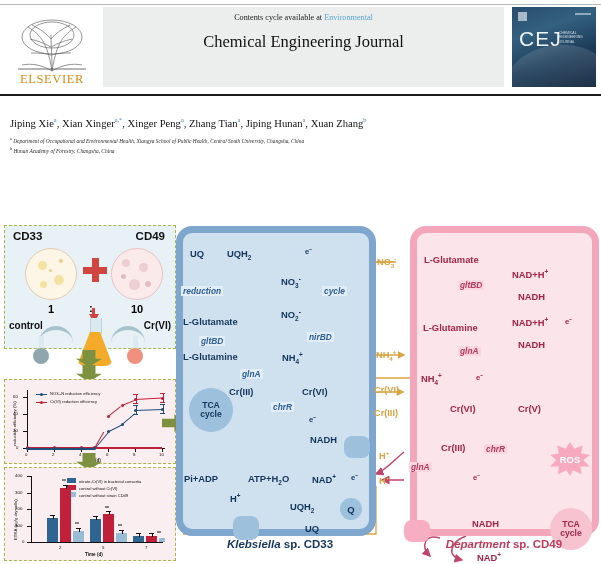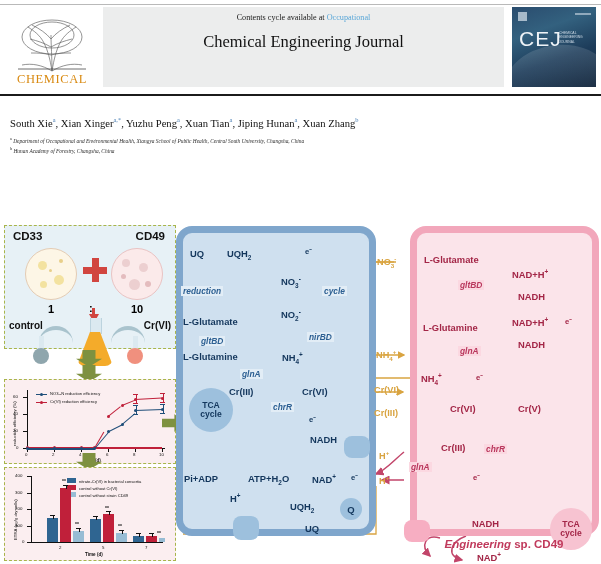--- a/index.html
+++ b/index.html
@@ -197,48 +197,48 @@
             <path d="M41 34 C48 30 54 28 62 26"></path>
             <path d="M41 42 C34 40 28 40 21 40"></path>
             <path d="M41 42 C48 40 54 40 61 40"></path>
             <path d="M12 52 C22 50 32 52 42 58 C52 52 62 50 72 52"></path>
             <ellipse cx="42" cy="24" rx="30" ry="17"></ellipse>
             <ellipse cx="42" cy="22" rx="22" ry="13"></ellipse>
           </g>
           <path d="M8 56 h68" stroke="#4a4a4a" stroke-width="0.8"></path>
         </svg>
       </div>
-      <div class="elsevier-word">CHEMICAL</div>
+      <div class="elsevier-word">ELSEVIER</div>
     </div>
 
     <div class="jbox">
       <div class="line1">
-        <span>Contents cycle available at </span><a href="#">Occupational</a>
+        <span>Contents cycle available at </span><a href="#">Environmental</a>
       </div>
       <div class="title">Chemical Engineering Journal</div>
     </div>
 
     <div class="cejcover">
       <div class="topmark"></div>
       <div class="topright"></div>
       <div class="wave"></div>
       <div class="cej">CEJ</div>
       <div class="sub">CHEMICAL ENGINEERING JOURNAL</div>
     </div>
 
     <div class="rule-bot"></div>
   </div>
 
   <div class="doc">
 
     <div class="authors">
-      <span>South Xie</span><sup>a</sup>,
+      <span>Jiping Xie</span><sup>a</sup>,
       <span>Xian Xinger</span><sup>a,*</sup>,
-      <span>Yuzhu Peng</span><sup>a</sup>,
-      <span>Xuan Tian</span><sup>a</sup>,
+      <span>Xinger Peng</span><sup>a</sup>,
+      <span>Zhang Tian</span><sup>a</sup>,
       <span>Jiping Hunan</span><sup>a</sup>,
       <span>Xuan Zhang</span><sup>b</sup>
     </div>
 
     <div class="affil">
       <sup>a</sup> <span>Department of Occupational and Environmental Health, Xiangya School of Public Health, Central South University, Changsha, China</span><br>
       <sup>b</sup> <span>Hunan Academy of Forestry, Changsha, China</span>
     </div>
   </div>
 
@@ -557,20 +557,23 @@
     <div class="mol" style="left:312px;top:249px;">NAD<sup>+</sup></div>
     <div class="mol" style="left:184px;top:249px;">Pi+ADP</div>
     <div class="mol" style="left:248px;top:249px;">ATP+H<sub>2</sub>O</div>
     <div class="mol" style="left:230px;top:268px;">H<sup>+</sup></div>
     <div class="mol" style="left:290px;top:277px;">UQH<sub>2</sub></div>
     <div class="mol" style="left:305px;top:299px;">UQ</div>
     <div class="ecaption" style="left:351px;top:248px;">e⁻</div>
     <div class="porin" style="left:344px;top:212px;"></div>
     <div class="qcirc" style="left:340px;top:274px;">Q</div>
     <div class="porin" style="left:233px;top:292px;height:24px;"></div>
+    <div class="kname">
+      <i>Klebsiella</i><span> sp. CD33</span>
+    </div>
 
     <div class="molO" style="left:377px;top:31px;">NO<sub>3</sub><sup>-</sup></div>
     <div class="molO" style="left:376px;top:124px;">NH<sub>4</sub><sup>+</sup></div>
     <div class="molO" style="left:374px;top:161px;">Cr(VI)</div>
     <div class="molO" style="left:374px;top:184px;">Cr(III)</div>
     <div class="molO" style="left:379px;top:225px;">H<sup>+</sup></div>
     <div class="molO" style="left:379px;top:250px;">H<sup>+</sup></div>
 
     <div class="leu"></div>
 
@@ -583,23 +586,24 @@
     <div class="molP" style="left:512px;top:92px;">NAD+H<sup>+</sup></div>
     <div class="molP" style="left:518px;top:115px;">NADH</div>
     <div class="ecaptionP" style="left:565px;top:92px;">e⁻</div>
     <div class="molP" style="left:421px;top:148px;">NH<sub>4</sub><sup>+</sup></div>
     <div class="ecaptionP" style="left:476px;top:148px;">e⁻</div>
     <div class="molP" style="left:450px;top:179px;">Cr(VI)</div>
     <div class="molP" style="left:518px;top:179px;">Cr(V)</div>
     <div class="molP" style="left:441px;top:218px;">Cr(III)</div>
     <div class="geneP" style="left:409px;top:238px;">glnA</div>
     <div class="geneP" style="left:484px;top:220px;">chrR</div>
+    <div class="ros" style="left:550px;top:218px;">ROS</div>
     <div class="ecaptionP" style="left:473px;top:248px;">e⁻</div>
     <div class="molP" style="left:472px;top:294px;">NADH</div>
     <div class="molP" style="left:477px;top:327px;">NAD<sup>+</sup></div>
     <div class="tca tcaP" style="left:550px;top:284px;width:42px;height:42px;">TCA<br>cycle</div>
     <div class="porinP" style="left:404px;top:296px;"></div>
     <div class="lname">
-      <i>Engineering</i><span> sp. CD49</span>
+      <i>Department</i><span> sp. CD49</span>
     </div>
 
   </div>
 </div>
 
 </body></html>

